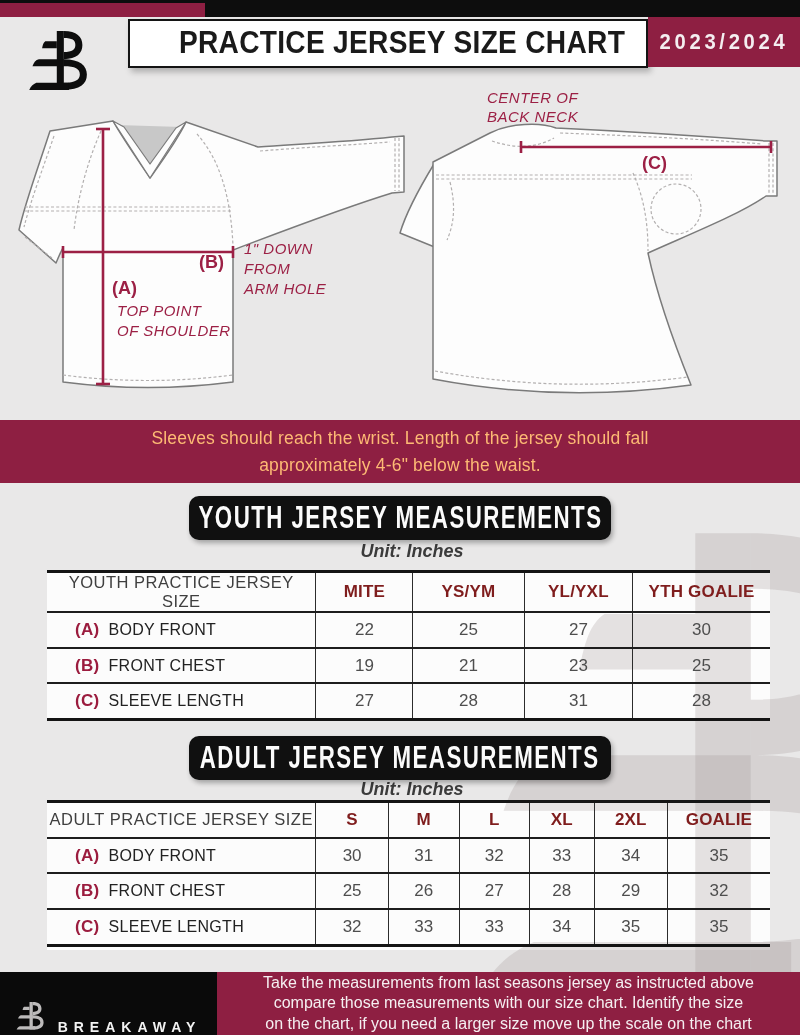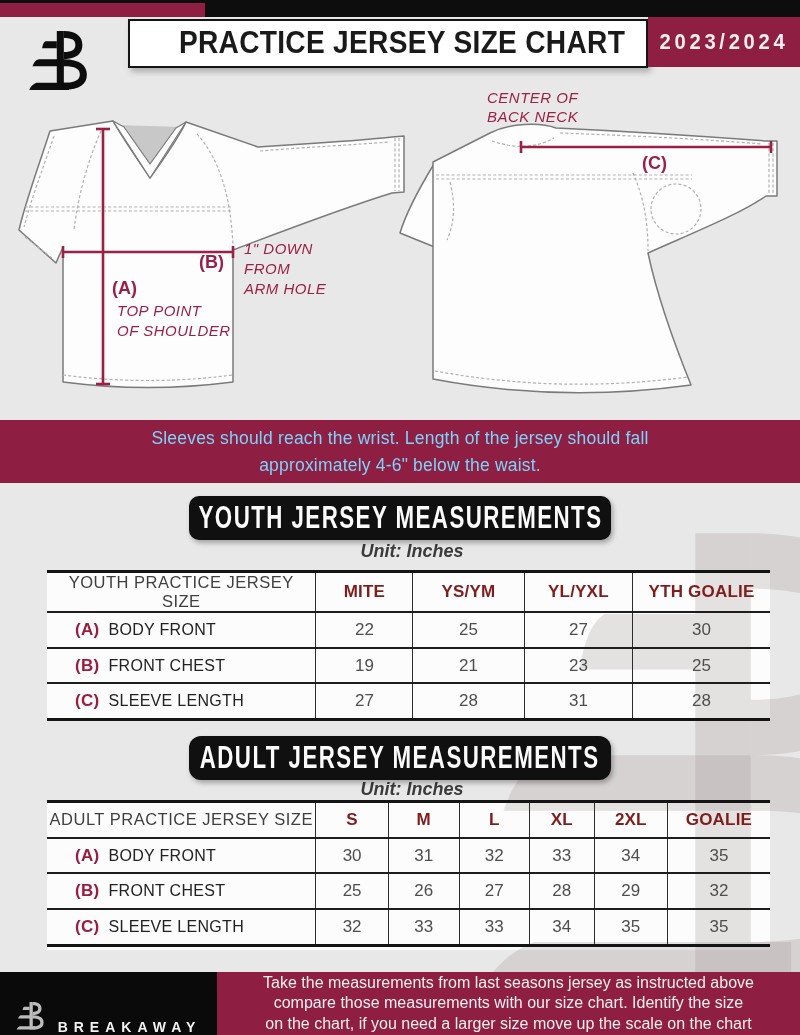--- a/index.html
+++ b/index.html
@@ -26,33 +26,33 @@
   .jshape{fill:#fdfdfd;stroke:#7a7a7a;stroke-width:1.5;stroke-linejoin:round;}
   .collarfill{fill:#c8c8c8;stroke:none;}
   .st{fill:none;stroke:#b3b0b0;stroke-width:1.2;stroke-dasharray:3 2.2;}
   .ml{stroke:#9c2045;stroke-width:2.6;fill:none;}
   .mlabel{fill:#9c2045;font-family:"Liberation Sans",sans-serif;font-style:italic;font-size:15px;letter-spacing:0.5px;}
   .mkey{fill:#9c2045;font-family:"Liberation Sans",sans-serif;font-weight:bold;font-size:18px;}
 
   
   .notice{left:0;top:420px;width:800px;height:63px;background:#8e1f42;display:flex;flex-direction:column;
     align-items:center;justify-content:center;gap:2px;z-index:3;}
-  .notice div{color:#7dd3fc;font-size:17.5px;letter-spacing:0.2px;line-height:25px;}
+  .notice div{color:#fdba74;font-size:17.5px;letter-spacing:0.2px;line-height:25px;}
 
   
   .watermark{left:448px;top:503px;width:545px;height:565px;z-index:2;pointer-events:none;}
   .watermark svg{width:100%;height:100%;fill:rgba(164,154,156,0.28);}
 
   
   .sec-banner{left:189px;width:422px;height:44px;background:#101010;border-radius:10px;
     display:flex;align-items:center;justify-content:center;z-index:4;box-shadow:2px 3px 5px rgba(0,0,0,0.3);}
   .sec-banner span{color:#fbfbfb;font-size:31px;font-weight:bold;letter-spacing:2px;display:inline-block;
     transform:scale(0.72,1.04);white-space:nowrap;}
   .banner-youth{top:496px;}
-  .banner-adult{top:736px;border-radius:12px;}
+  .banner-adult{top:736px;}
   .unit{left:12px;width:800px;height:20px;text-align:center;z-index:3;font-style:italic;font-weight:bold;
     font-size:18px;color:#3b3b3b;}
   .unit-youth{top:541px;}
   .unit-adult{top:779px;}
 
   
   .tbl-bg{left:47px;width:723px;height:150px;background:#fcfcfc;z-index:1;}
   .tbl-bg-youth{top:570px;}
   .tbl-bg-adult{top:800px;}
   table.size-table{position:absolute;left:47px;width:723px;z-index:3;border-collapse:collapse;table-layout:fixed;

